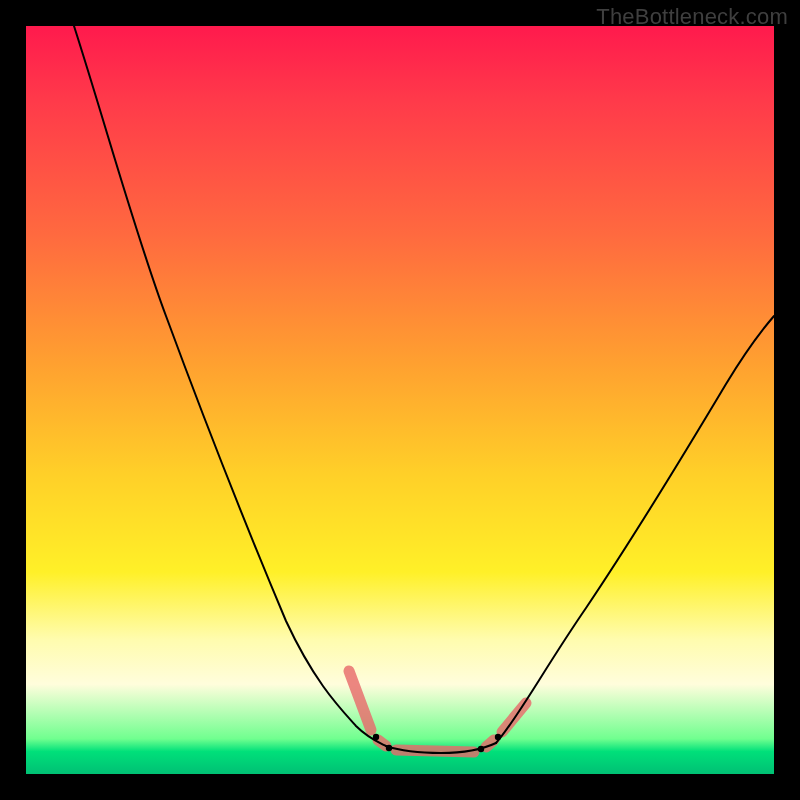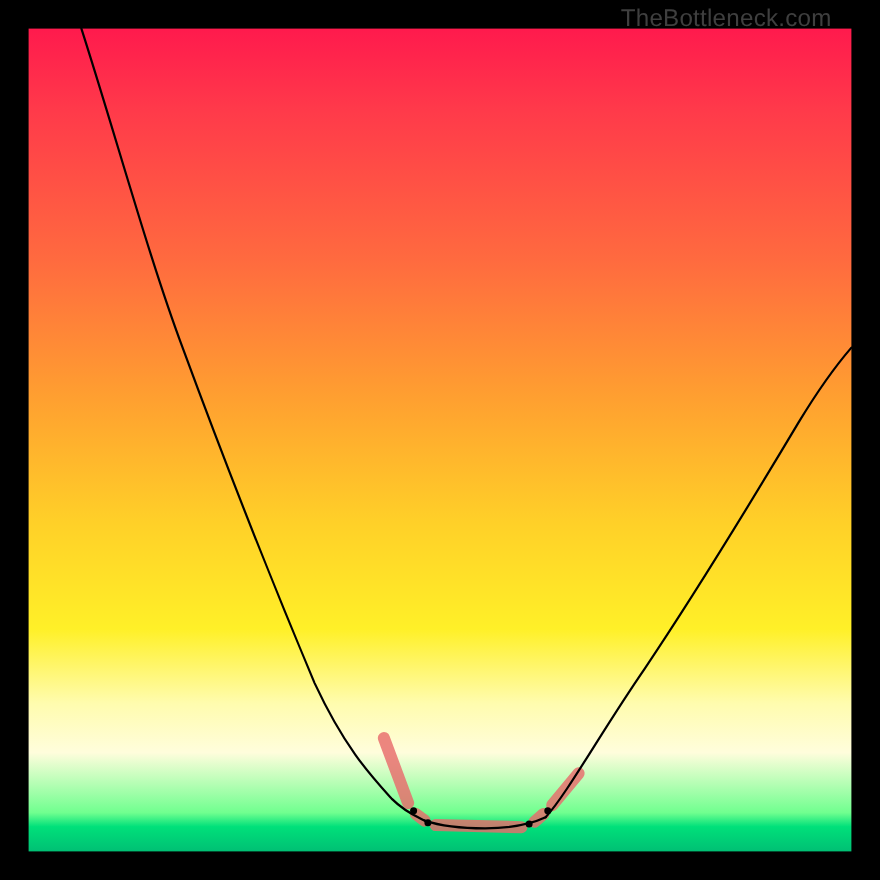--- a/index.html
+++ b/index.html
@@ -34,21 +34,21 @@
       #fffcae 82%,
       #fffddc 88%,
       #70ff8f 95.3%,
       #00e07a 97%,
       #00c074 100%
     );
   }
   .watermark {
     position: absolute;
     top: 4px;
-    right: 44px;
+    right: 12px;
     color: #3f3f3f;
     font-size: 22px;
     font-weight: 500;
     letter-spacing: 0.2px;
     user-select: none;
     text-align: right;
   }
   svg.curve {
     position: absolute;
     left: 0;

